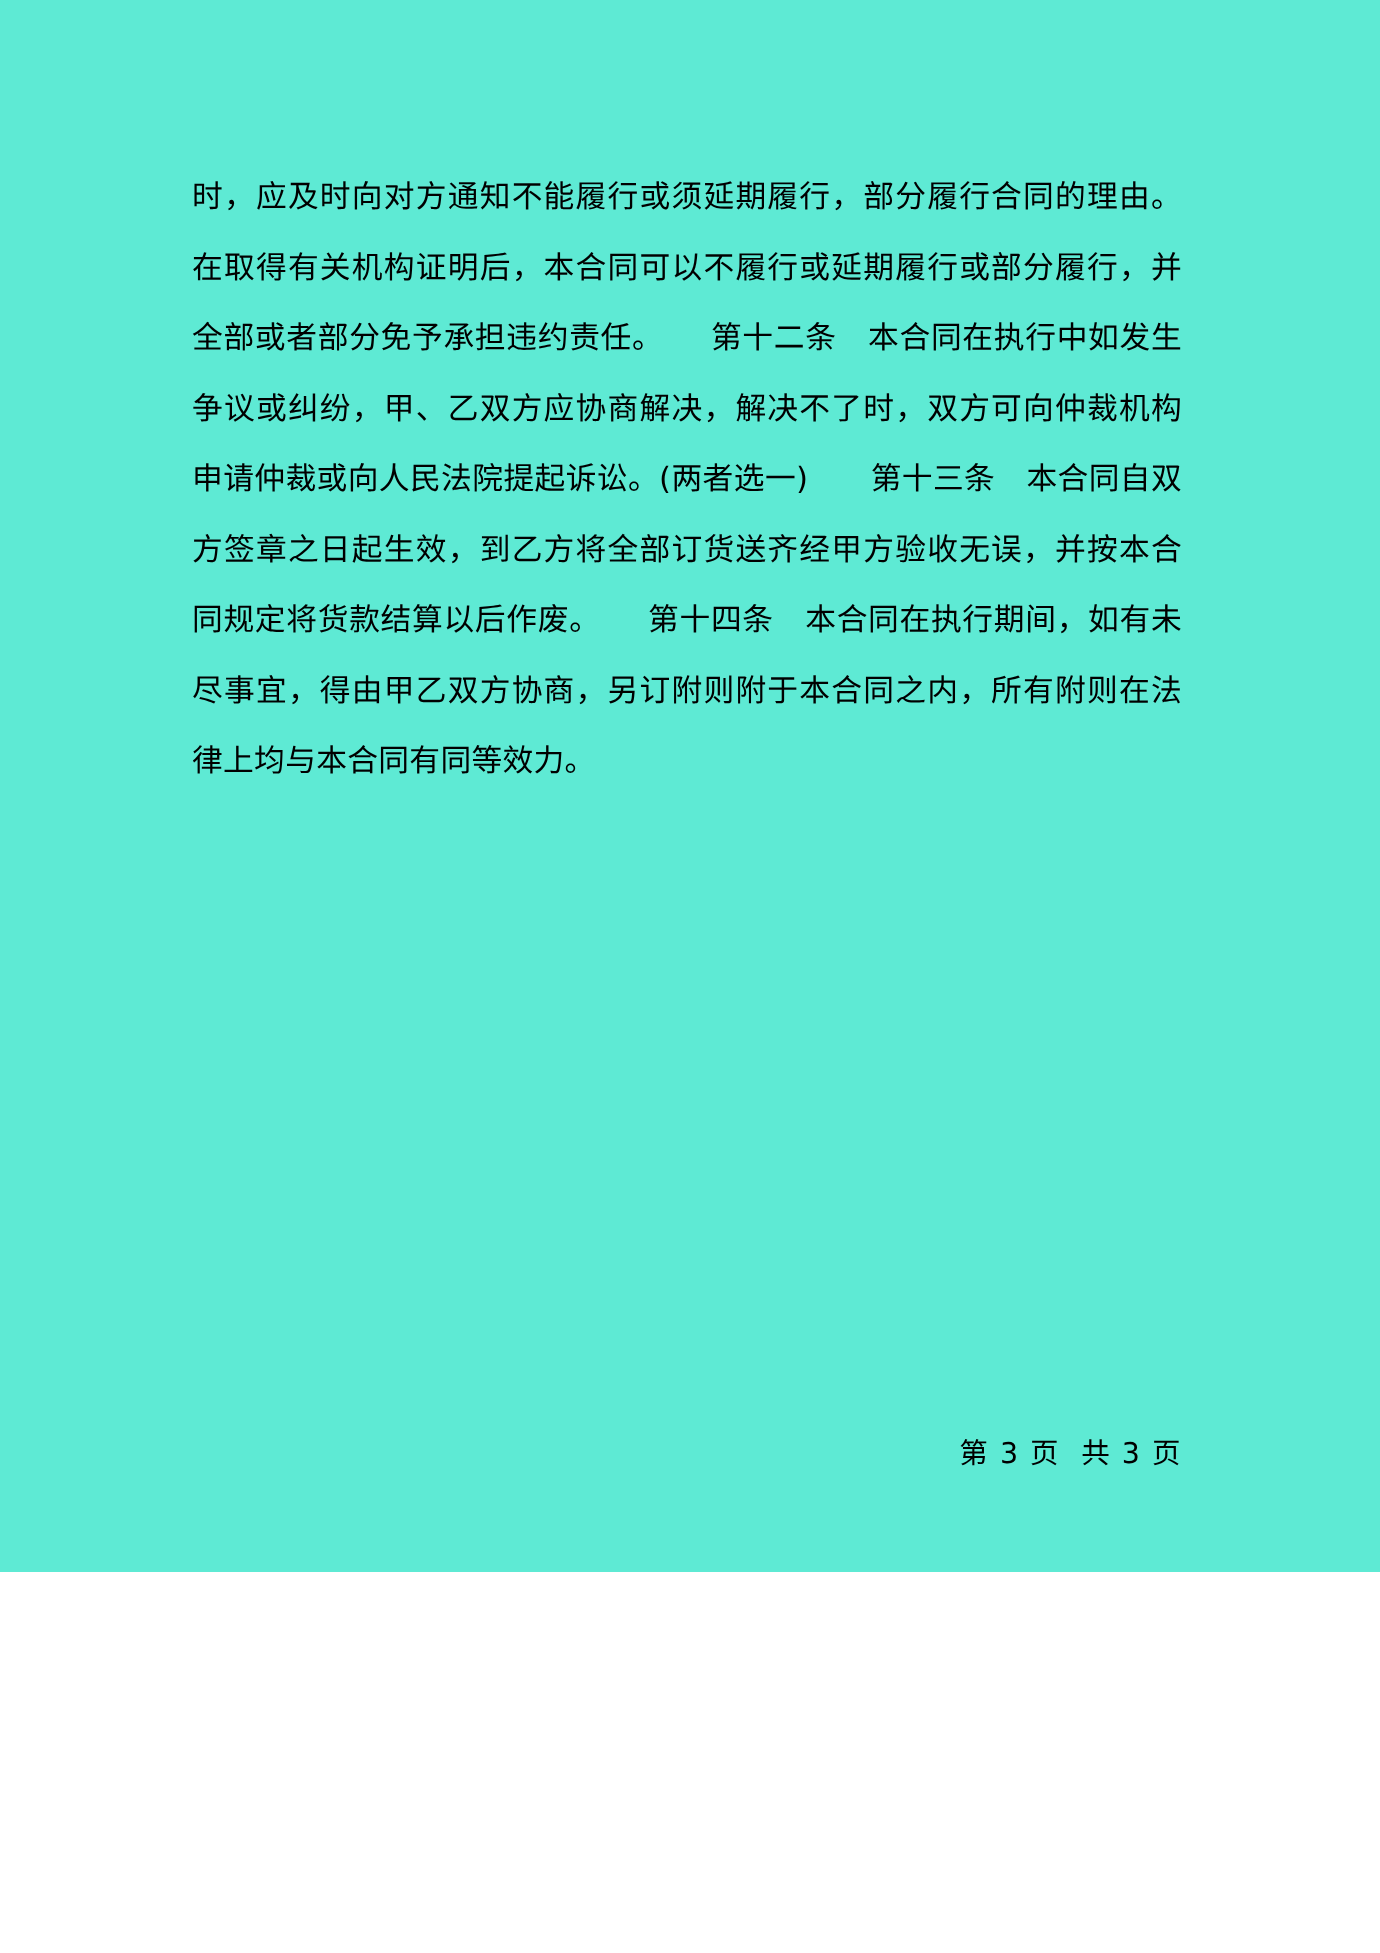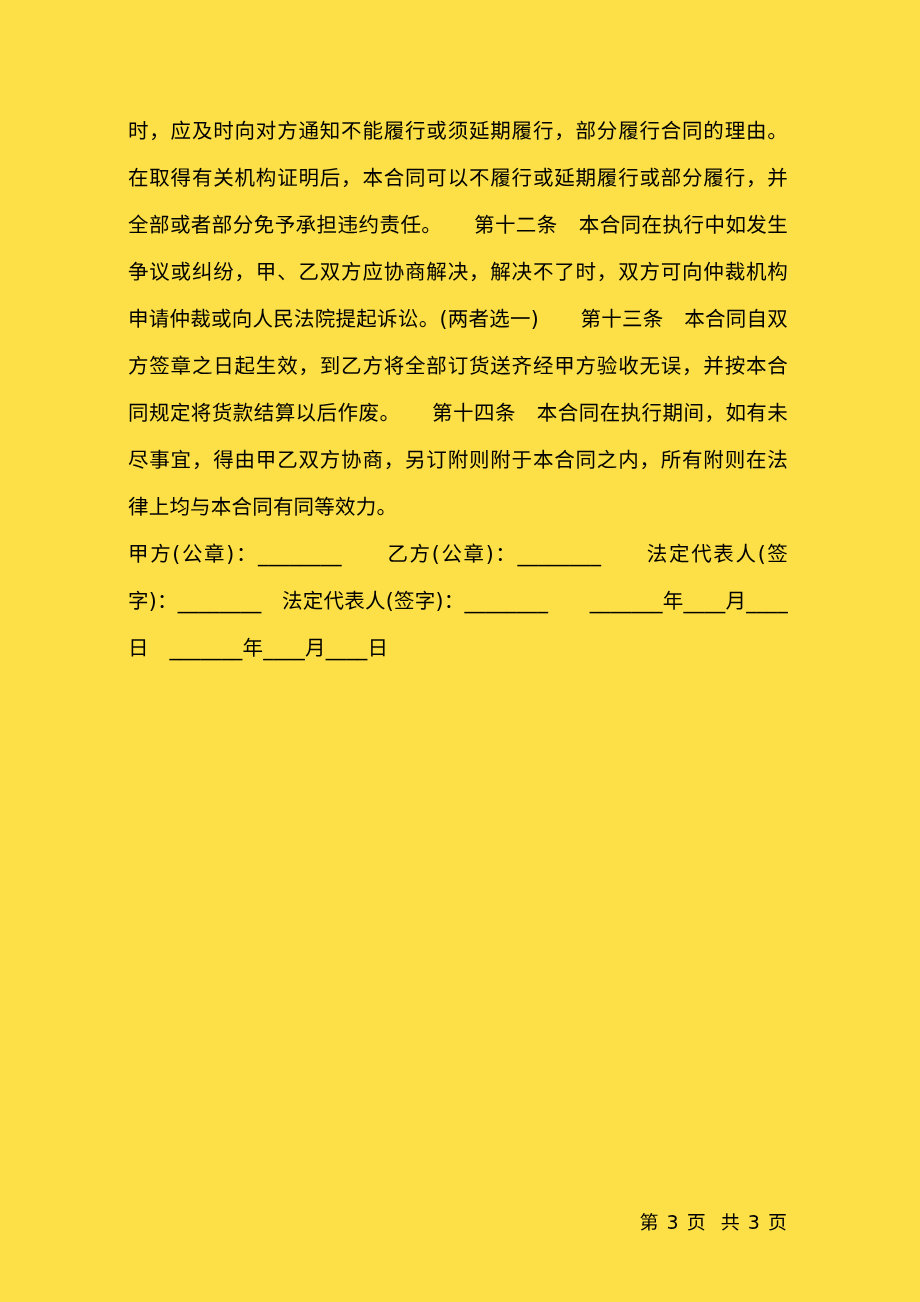--- a/index.html
+++ b/index.html
@@ -3,22 +3,22 @@
 <meta charset="utf-8">
 <style>
   html, body {
     margin: 0;
     padding: 0;
     background: #ffffff;
   }
   .page {
     position: relative;
     width: 920px;
-    height: 1302px;
-    background: #fde047;
+    height: 1048px;
+    background: #5eead4;
     font-family: "DejaVu Sans", "Liberation Sans", sans-serif;
     overflow: hidden;
   }
   .doc-body {
     position: absolute;
     left: 128px;
     top: 108px;
     width: 660px;
   }
   .para {
@@ -47,18 +47,17 @@
     margin-left: 10px;
   }
 </style>
 </head>
 <body>
 
 <div class="page">
 
   <div class="doc-body">
     <p class="para">时，应及时向对方通知不能履行或须延期履行，部分履行合同的理由。在取得有关机构证明后，本合同可以不履行或延期履行或部分履行，并全部或者部分免予承担违约责任。　　第十二条　本合同在执行中如发生争议或纠纷，甲、乙双方应协商解决，解决不了时，双方可向仲裁机构申请仲裁或向人民法院提起诉讼。(两者选一)　　第十三条　本合同自双方签章之日起生效，到乙方将全部订货送齐经甲方验收无误，并按本合同规定将货款结算以后作废。　　第十四条　本合同在执行期间，如有未尽事宜，得由甲乙双方协商，另订附则附于本合同之内，所有附则在法律上均与本合同有同等效力。</p>
-    <p class="para">甲方(公章)：________　　乙方(公章)：________　　法定代表人(签字)：________　法定代表人(签字)：________　　_______年____月____日　_______年____月____日</p>
   </div>
 
   <div class="footer">第 3 页  共 3 页</div>
 
 </div>
 
 </body></html>

